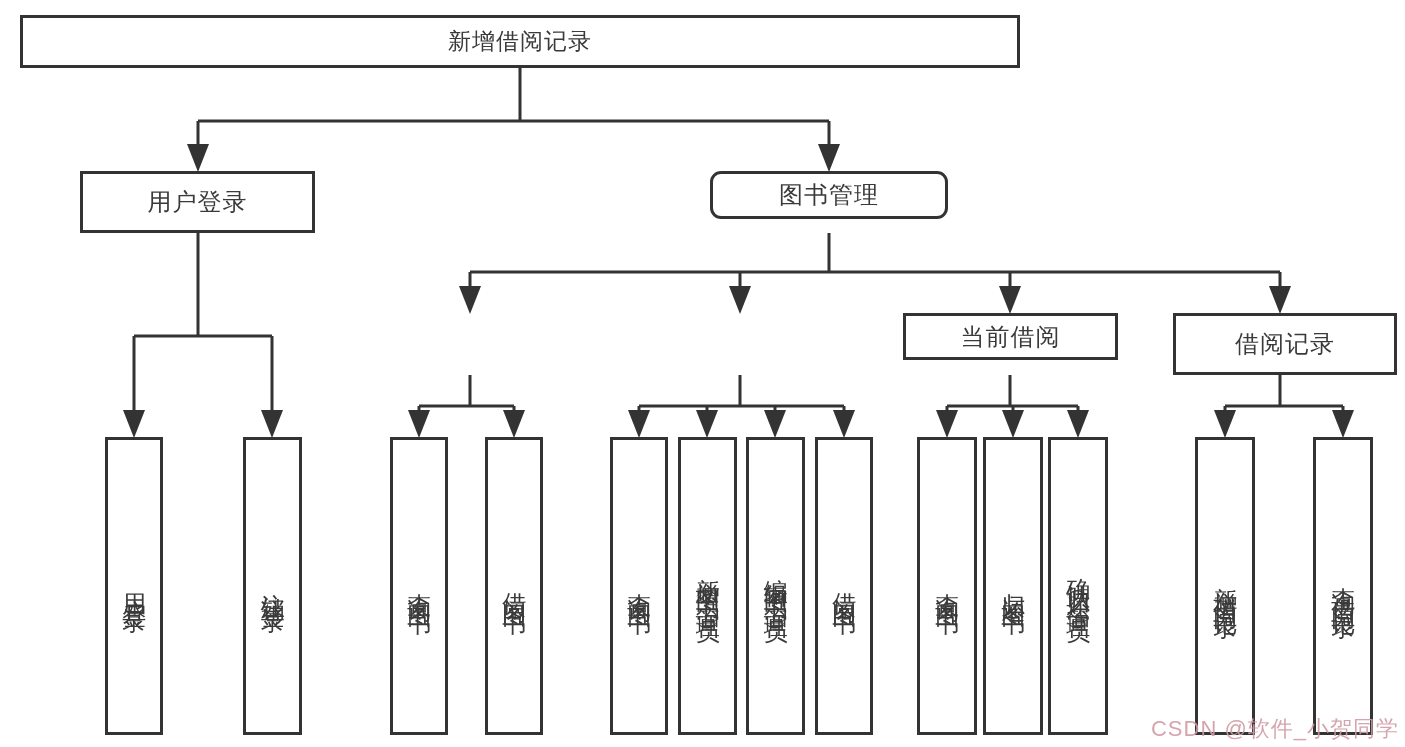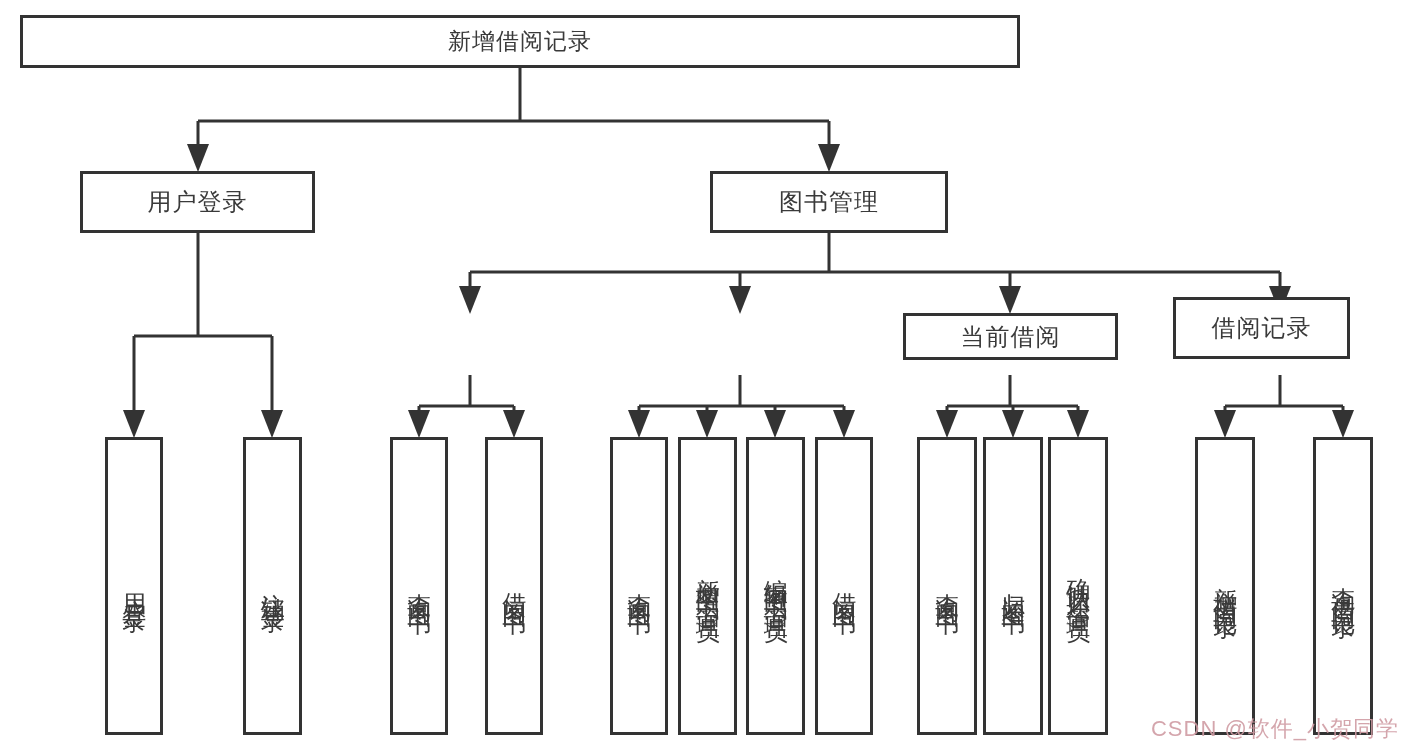--- a/index.html
+++ b/index.html
@@ -88,28 +88,28 @@
     </g>
   </svg>
 
   <div class="box title-box" style="left:20px; top:15px; width:1000px; height:53px;">
     <span>新增借阅记录</span>
   </div>
 
   <div class="box hbox" style="left:80px; top:171px; width:235px; height:62px;">
     <span>用户登录</span>
   </div>
-  <div class="box hbox" style="left:710px; top:171px; width:238px; height:62px;">
+  <div class="box hbox" style="left:710px; top:171px; width:238px; height:48px;border-radius:11px;">
     <span>图书管理</span>
   </div>
 
   <div class="box hbox" style="left:903px; top:313px; width:215px; height:47px;">
     <span>当前借阅</span>
   </div>
-  <div class="box hbox" style="left:1173px; top:297px; width:177px; height:62px;">
+  <div class="box hbox" style="left:1173px; top:313px; width:224px; height:62px;">
     <span>借阅记录</span>
   </div>
 
   <div class="box vbox" style="left:105px; width:58px;">
     <span class="vtext">用户登录</span>
   </div>
   <div class="box vbox" style="left:243px; width:59px;">
     <span class="vtext">注销登录</span>
   </div>
 

